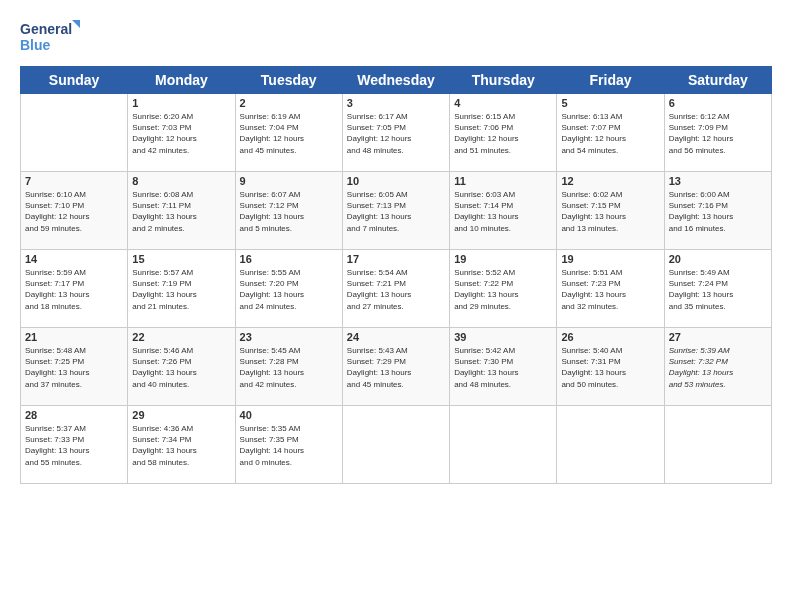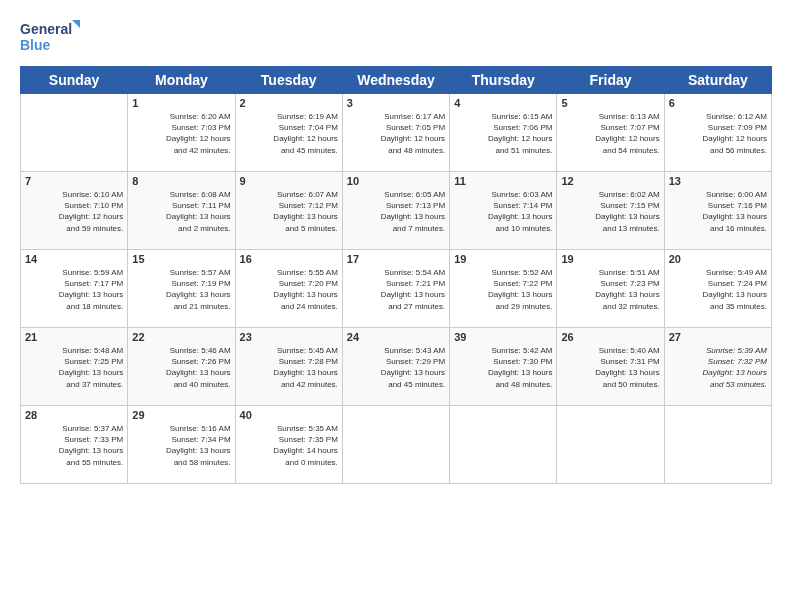--- a/index.html
+++ b/index.html
@@ -65,21 +65,20 @@
       font-size: 11px;
       font-weight: bold;
       color: #333;
       display: block;
       margin-bottom: 2px;
     }
     .cell-data {
       font-size: 8px;
       line-height: 1.4;
       color: #333;
-      text-align: right;
     }
     tbody tr:nth-child(even) td {
       background: #f9f9f9;
     }
     tbody td.empty {
       background: #fff;
     }
   </style>
 </head>
 <body>
@@ -313,21 +312,21 @@
         <tr>
           <td>
             <span class="day-num">28</span>
             <div class="cell-data" style="white-space: pre-line;">Sunrise: 5:37 AM
 Sunset: 7:33 PM
 Daylight: 13 hours
 and 55 minutes.</div>
           </td>
           <td>
             <span class="day-num">29</span>
-            <div class="cell-data" style="white-space: pre-line;">Sunrise: 5:16 AM
+            <div class="cell-data" style="white-space: pre-line;">Sunrise: 4:36 AM
 Sunset: 7:34 PM
 Daylight: 13 hours
 and 58 minutes.</div>
           </td>
           <td>
             <span class="day-num">40</span>
             <div class="cell-data" style="white-space: pre-line;">Sunrise: 5:35 AM
 Sunset: 7:35 PM
 Daylight: 14 hours
 and 0 minutes.</div>

